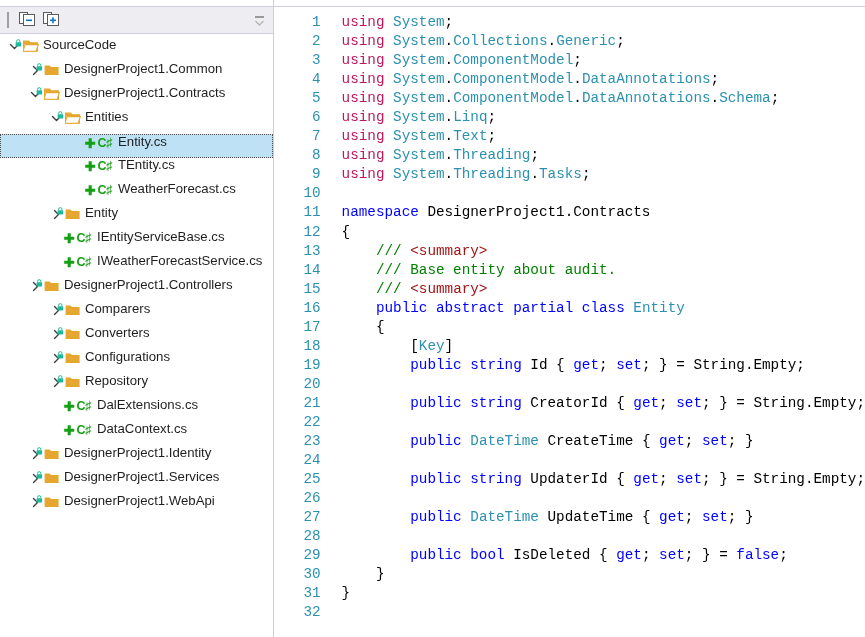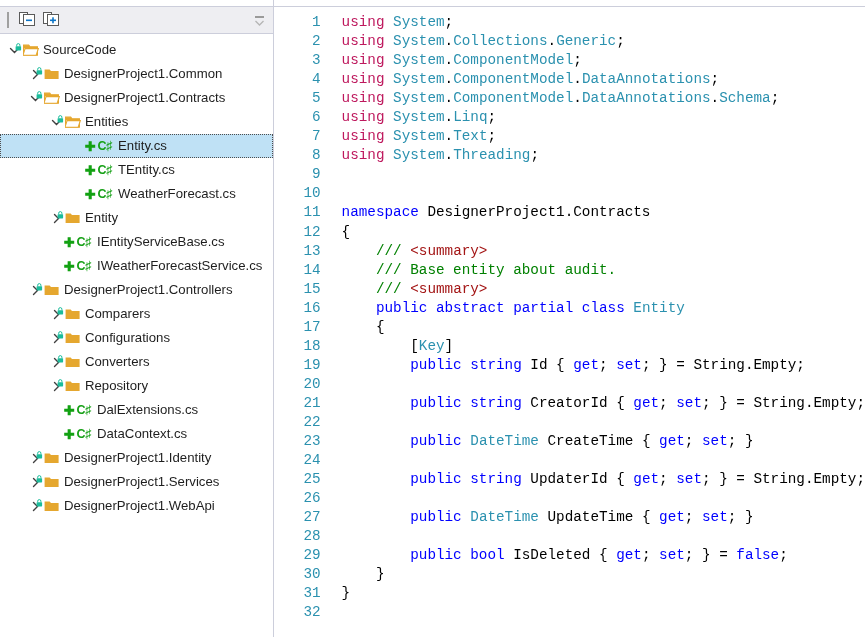--- a/index.html
+++ b/index.html
@@ -76,21 +76,21 @@
   #tree {
     flex: 1 1 auto;
     overflow: hidden;
     padding-top: 4px;
     background: #ffffff;
     position: relative;
   }
   .tree-row {
     height: 24px;
     display: flex;
-    align-items: center;
+    align-items: flex-start;
     font-size: 13.2px;
     color: #1e1e1e;
     white-space: nowrap;
     box-sizing: border-box;
     padding-right: 4px;
   }
   .tree-row.selected {
     background: #bfe1f5;
     border: 1px dotted #4d4d4d;
     border-left: none;
@@ -419,41 +419,41 @@
             <span style="position:relative;display:inline-block;width:17px;height:16px">
               <svg width="16" height="14" viewBox="0 0 16 14" style="position:absolute;left:1px;top:1px">
                 <path d="M0.6 2.4 h5.0 l1.4 1.7 h7.6 v8.0 h-14.0 z" fill="#e5a72f"></path>
               </svg>
               <svg class="lockbadge" width="7" height="8" viewBox="0 0 7 8" style="position:absolute;left:-7px;top:1px">
                 <path d="M1.7 3.3 V2.2 a1.6 1.6 0 0 1 3.2 0 V3.3" fill="none" stroke="#1bbc9b" stroke-width="1"></path>
                 <rect x="0.6" y="3.2" width="5.5" height="4.2" rx="0.6" fill="#1bbc9b"></rect>
               </svg>
             </span>
           </div>
+          <span class="label">Converters</span>
+        </div>
+        <div class="tree-row">
+          <div style="flex: 0 0 48px;"></div>
+          <div class="twisty">
+            <svg width="11" height="11" viewBox="0 0 11 11">
+              <path d="M3.5 1.5 L7.5 5.5 L3.5 9.5" fill="none" stroke="#404040" stroke-width="1.4" stroke-linecap="round"></path>
+            </svg>
+          </div>
+          <div class="ico">
+            <span style="position:relative;display:inline-block;width:17px;height:16px">
+              <svg width="16" height="14" viewBox="0 0 16 14" style="position:absolute;left:1px;top:1px">
+                <path d="M0.6 2.4 h5.0 l1.4 1.7 h7.6 v8.0 h-14.0 z" fill="#e5a72f"></path>
+              </svg>
+              <svg class="lockbadge" width="7" height="8" viewBox="0 0 7 8" style="position:absolute;left:-7px;top:1px">
+                <path d="M1.7 3.3 V2.2 a1.6 1.6 0 0 1 3.2 0 V3.3" fill="none" stroke="#1bbc9b" stroke-width="1"></path>
+                <rect x="0.6" y="3.2" width="5.5" height="4.2" rx="0.6" fill="#1bbc9b"></rect>
+              </svg>
+            </span>
+          </div>
           <span class="label">Configurations</span>
-        </div>
-        <div class="tree-row">
-          <div style="flex: 0 0 48px;"></div>
-          <div class="twisty">
-            <svg width="11" height="11" viewBox="0 0 11 11">
-              <path d="M3.5 1.5 L7.5 5.5 L3.5 9.5" fill="none" stroke="#404040" stroke-width="1.4" stroke-linecap="round"></path>
-            </svg>
-          </div>
-          <div class="ico">
-            <span style="position:relative;display:inline-block;width:17px;height:16px">
-              <svg width="16" height="14" viewBox="0 0 16 14" style="position:absolute;left:1px;top:1px">
-                <path d="M0.6 2.4 h5.0 l1.4 1.7 h7.6 v8.0 h-14.0 z" fill="#e5a72f"></path>
-              </svg>
-              <svg class="lockbadge" width="7" height="8" viewBox="0 0 7 8" style="position:absolute;left:-7px;top:1px">
-                <path d="M1.7 3.3 V2.2 a1.6 1.6 0 0 1 3.2 0 V3.3" fill="none" stroke="#1bbc9b" stroke-width="1"></path>
-                <rect x="0.6" y="3.2" width="5.5" height="4.2" rx="0.6" fill="#1bbc9b"></rect>
-              </svg>
-            </span>
-          </div>
-          <span class="label">Converters</span>
         </div>
         <div class="tree-row">
           <div style="flex: 0 0 48px;"></div>
           <div class="twisty">
             <svg width="11" height="11" viewBox="0 0 11 11">
               <path d="M3.5 1.5 L7.5 5.5 L3.5 9.5" fill="none" stroke="#404040" stroke-width="1.4" stroke-linecap="round"></path>
             </svg>
           </div>
           <div class="ico">
             <span style="position:relative;display:inline-block;width:17px;height:16px">
@@ -553,21 +553,21 @@
     <div id="editor-topline"></div>
     <div id="code-area">
         <div class="code-line"><span class="ln">1</span><span class="src"><span class="kp">using</span><span class="p"> </span><span class="ns">System</span><span class="p">;</span></span></div>
         <div class="code-line"><span class="ln">2</span><span class="src"><span class="kp">using</span><span class="p"> </span><span class="ns">System</span><span class="p">.</span><span class="ns">Collections</span><span class="p">.</span><span class="ns">Generic</span><span class="p">;</span></span></div>
         <div class="code-line"><span class="ln">3</span><span class="src"><span class="kp">using</span><span class="p"> </span><span class="ns">System</span><span class="p">.</span><span class="ns">ComponentModel</span><span class="p">;</span></span></div>
         <div class="code-line"><span class="ln">4</span><span class="src"><span class="kp">using</span><span class="p"> </span><span class="ns">System</span><span class="p">.</span><span class="ns">ComponentModel</span><span class="p">.</span><span class="ns">DataAnnotations</span><span class="p">;</span></span></div>
         <div class="code-line"><span class="ln">5</span><span class="src"><span class="kp">using</span><span class="p"> </span><span class="ns">System</span><span class="p">.</span><span class="ns">ComponentModel</span><span class="p">.</span><span class="ns">DataAnnotations</span><span class="p">.</span><span class="ns">Schema</span><span class="p">;</span></span></div>
         <div class="code-line"><span class="ln">6</span><span class="src"><span class="kp">using</span><span class="p"> </span><span class="ns">System</span><span class="p">.</span><span class="ns">Linq</span><span class="p">;</span></span></div>
         <div class="code-line"><span class="ln">7</span><span class="src"><span class="kp">using</span><span class="p"> </span><span class="ns">System</span><span class="p">.</span><span class="ns">Text</span><span class="p">;</span></span></div>
         <div class="code-line"><span class="ln">8</span><span class="src"><span class="kp">using</span><span class="p"> </span><span class="ns">System</span><span class="p">.</span><span class="ns">Threading</span><span class="p">;</span></span></div>
-        <div class="code-line"><span class="ln">9</span></div>
+        <div class="code-line"><span class="ln">9</span><span class="src"><span class="kp">using</span><span class="p"> </span><span class="ns">System</span><span class="p">.</span><span class="ns">Threading</span><span class="p">.</span><span class="ns">Tasks</span><span class="p">;</span></span></div>
         <div class="code-line"><span class="ln">10</span><span class="src"></span></div>
         <div class="code-line"><span class="ln">11</span><span class="src"><span class="k">namespace</span><span class="p"> DesignerProject1.Contracts</span></span></div>
         <div class="code-line"><span class="ln">12</span><span class="src"><span class="p">{</span></span></div>
         <div class="code-line"><span class="ln">13</span><span class="src"><span class="p">    </span><span class="c">/// </span><span class="x">&lt;summary&gt;</span></span></div>
         <div class="code-line"><span class="ln">14</span><span class="src"><span class="p">    </span><span class="c">/// Base entity about audit.</span></span></div>
         <div class="code-line"><span class="ln">15</span><span class="src"><span class="p">    </span><span class="c">/// </span><span class="x">&lt;summary&gt;</span></span></div>
         <div class="code-line"><span class="ln">16</span><span class="src"><span class="p">    </span><span class="k">public abstract partial class</span><span class="p"> </span><span class="t">Entity</span></span></div>
         <div class="code-line"><span class="ln">17</span><span class="src"><span class="p">    {</span></span></div>
         <div class="code-line"><span class="ln">18</span><span class="src"><span class="p">        [</span><span class="t">Key</span><span class="p">]</span></span></div>
         <div class="code-line"><span class="ln">19</span><span class="src"><span class="p">        </span><span class="k">public string</span><span class="p"> Id { </span><span class="k">get</span><span class="p">; </span><span class="k">set</span><span class="p">; } = String.Empty;</span></span></div>

